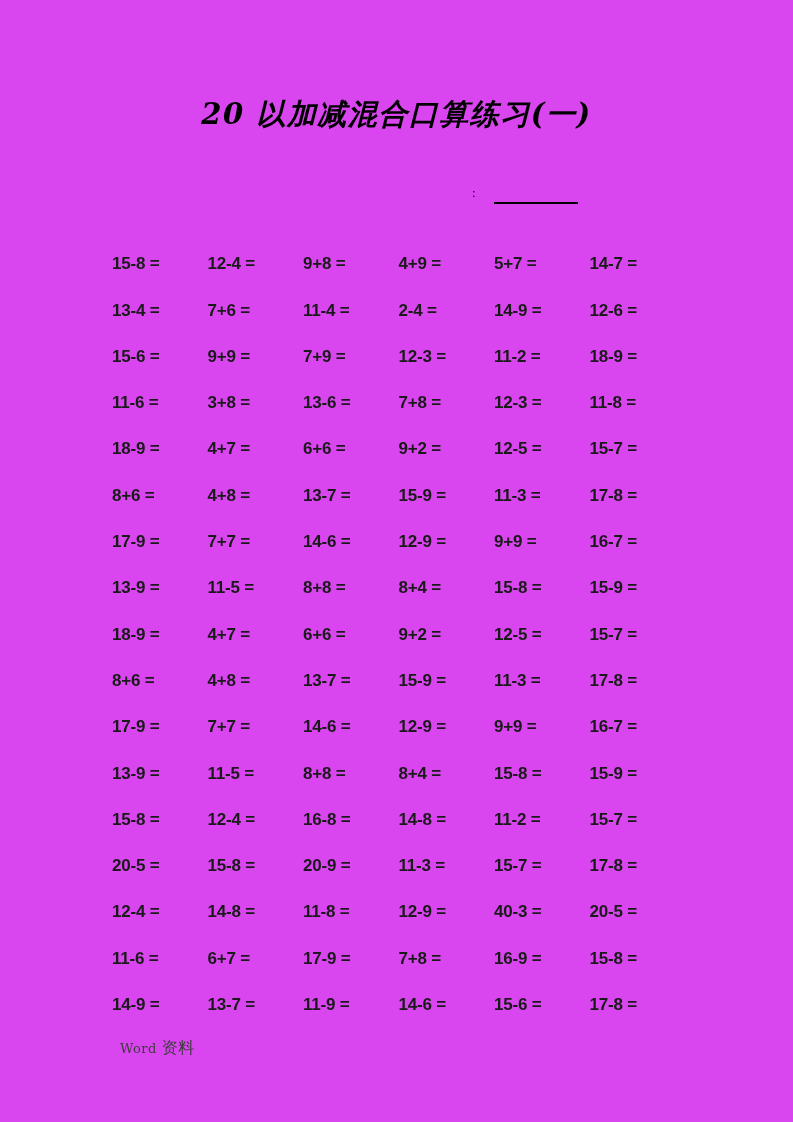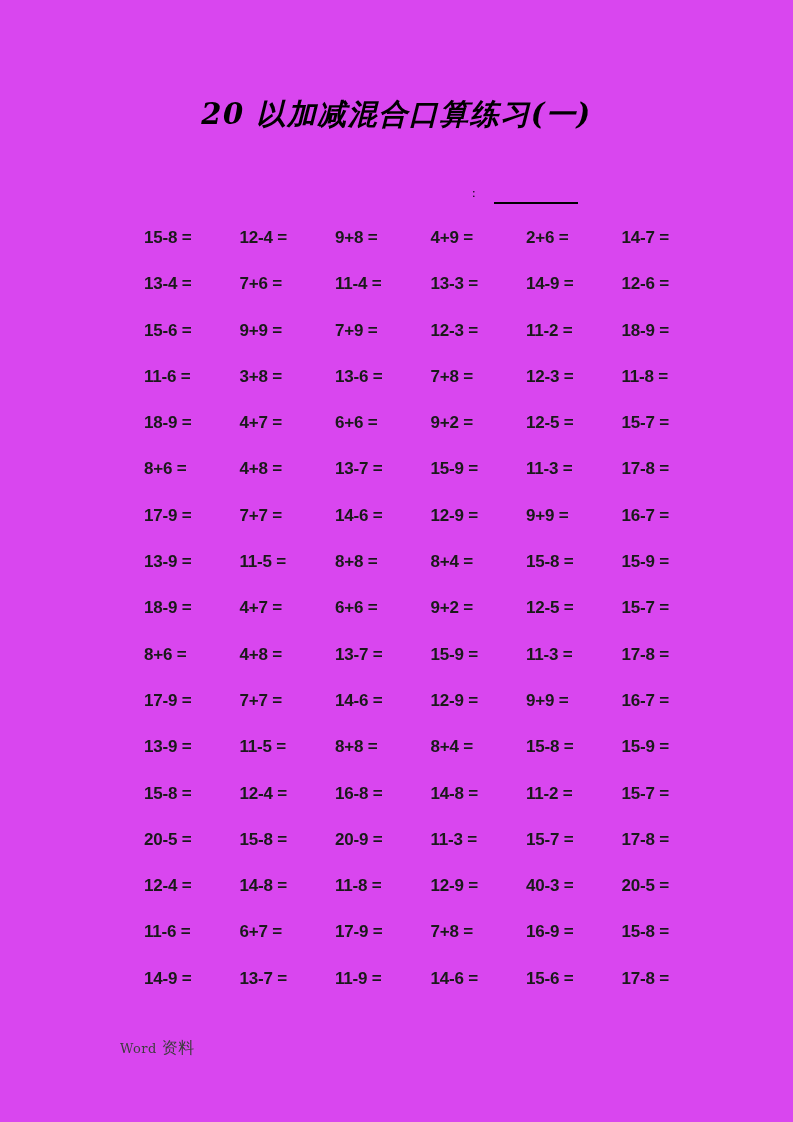--- a/index.html
+++ b/index.html
@@ -69,22 +69,21 @@
   
   .grid {
     position: absolute;
     left: 112px;
     top: 228px;
     width: 545px;
   }
   .prob-row {
     display: flex;
     height: 46.3px;
-    align-items: flex-start;
-    margin-left: 32px;
+    align-items: flex-end;
   }
   .prob-cell {
     width: 95.5px;
     flex: 0 0 95.5px;
     font-family: "Liberation Sans", sans-serif;
     font-size: 17px;
     font-weight: bold;
     color: #1a1a1a;
     letter-spacing: -0.2px;
     white-space: nowrap;
@@ -120,28 +119,28 @@
     <span class="name-colon">:</span>
     <span class="name-blank"></span>
   </div>
 
   <div class="grid">
       <div class="prob-row">
         <div class="prob-cell">15-8 =</div>
         <div class="prob-cell">12-4 =</div>
         <div class="prob-cell">9+8 =</div>
         <div class="prob-cell">4+9 =</div>
-        <div class="prob-cell">2+6 =</div>
+        <div class="prob-cell">5+7 =</div>
         <div class="prob-cell">14-7 =</div>
       </div>
       <div class="prob-row">
         <div class="prob-cell">13-4 =</div>
         <div class="prob-cell">7+6 =</div>
         <div class="prob-cell">11-4 =</div>
-        <div class="prob-cell">13-3 =</div>
+        <div class="prob-cell">2-4 =</div>
         <div class="prob-cell">14-9 =</div>
         <div class="prob-cell">12-6 =</div>
       </div>
       <div class="prob-row">
         <div class="prob-cell">15-6 =</div>
         <div class="prob-cell">9+9 =</div>
         <div class="prob-cell">7+9 =</div>
         <div class="prob-cell">12-3 =</div>
         <div class="prob-cell">11-2 =</div>
         <div class="prob-cell">18-9 =</div>

